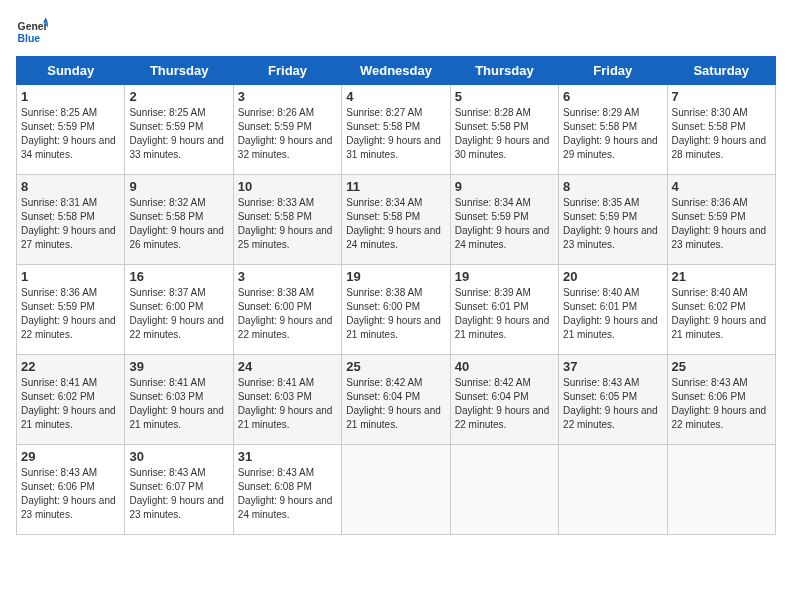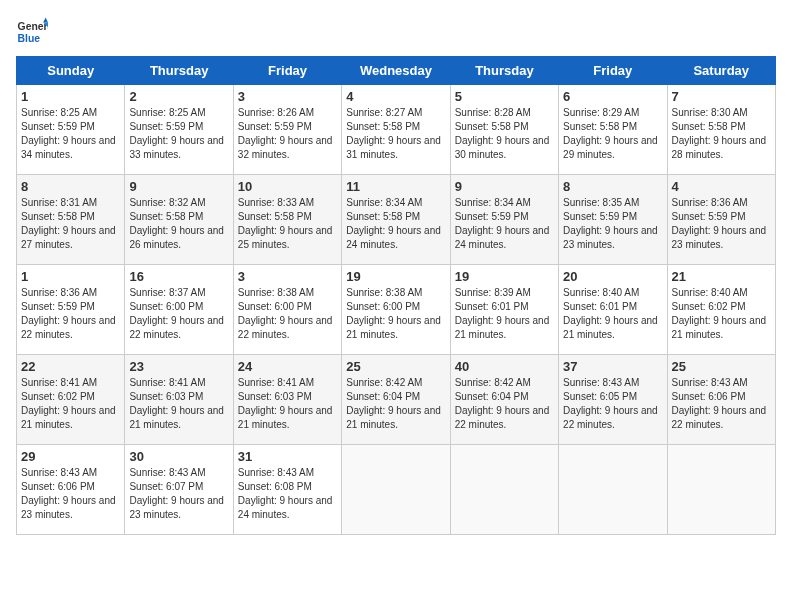--- a/index.html
+++ b/index.html
@@ -154,21 +154,21 @@
         <td><span class="day-num">19</span>
 <span class="day-info">Sunrise: 8:39 AM<br>Sunset: 6:01 PM<br>Daylight: 9 hours and 21 minutes.</span></td>
         <td><span class="day-num">20</span>
 <span class="day-info">Sunrise: 8:40 AM<br>Sunset: 6:01 PM<br>Daylight: 9 hours and 21 minutes.</span></td>
         <td><span class="day-num">21</span>
 <span class="day-info">Sunrise: 8:40 AM<br>Sunset: 6:02 PM<br>Daylight: 9 hours and 21 minutes.</span></td>
       </tr>
       <tr>
         <td><span class="day-num">22</span>
 <span class="day-info">Sunrise: 8:41 AM<br>Sunset: 6:02 PM<br>Daylight: 9 hours and 21 minutes.</span></td>
-        <td><span class="day-num">23</span>
+        <td><span class="day-num">39</span>
 <span class="day-info">Sunrise: 8:41 AM<br>Sunset: 6:03 PM<br>Daylight: 9 hours and 21 minutes.</span></td>
         <td><span class="day-num">24</span>
 <span class="day-info">Sunrise: 8:41 AM<br>Sunset: 6:03 PM<br>Daylight: 9 hours and 21 minutes.</span></td>
         <td><span class="day-num">25</span>
 <span class="day-info">Sunrise: 8:42 AM<br>Sunset: 6:04 PM<br>Daylight: 9 hours and 21 minutes.</span></td>
         <td><span class="day-num">40</span>
 <span class="day-info">Sunrise: 8:42 AM<br>Sunset: 6:04 PM<br>Daylight: 9 hours and 22 minutes.</span></td>
         <td><span class="day-num">37</span>
 <span class="day-info">Sunrise: 8:43 AM<br>Sunset: 6:05 PM<br>Daylight: 9 hours and 22 minutes.</span></td>
         <td><span class="day-num">25</span>

